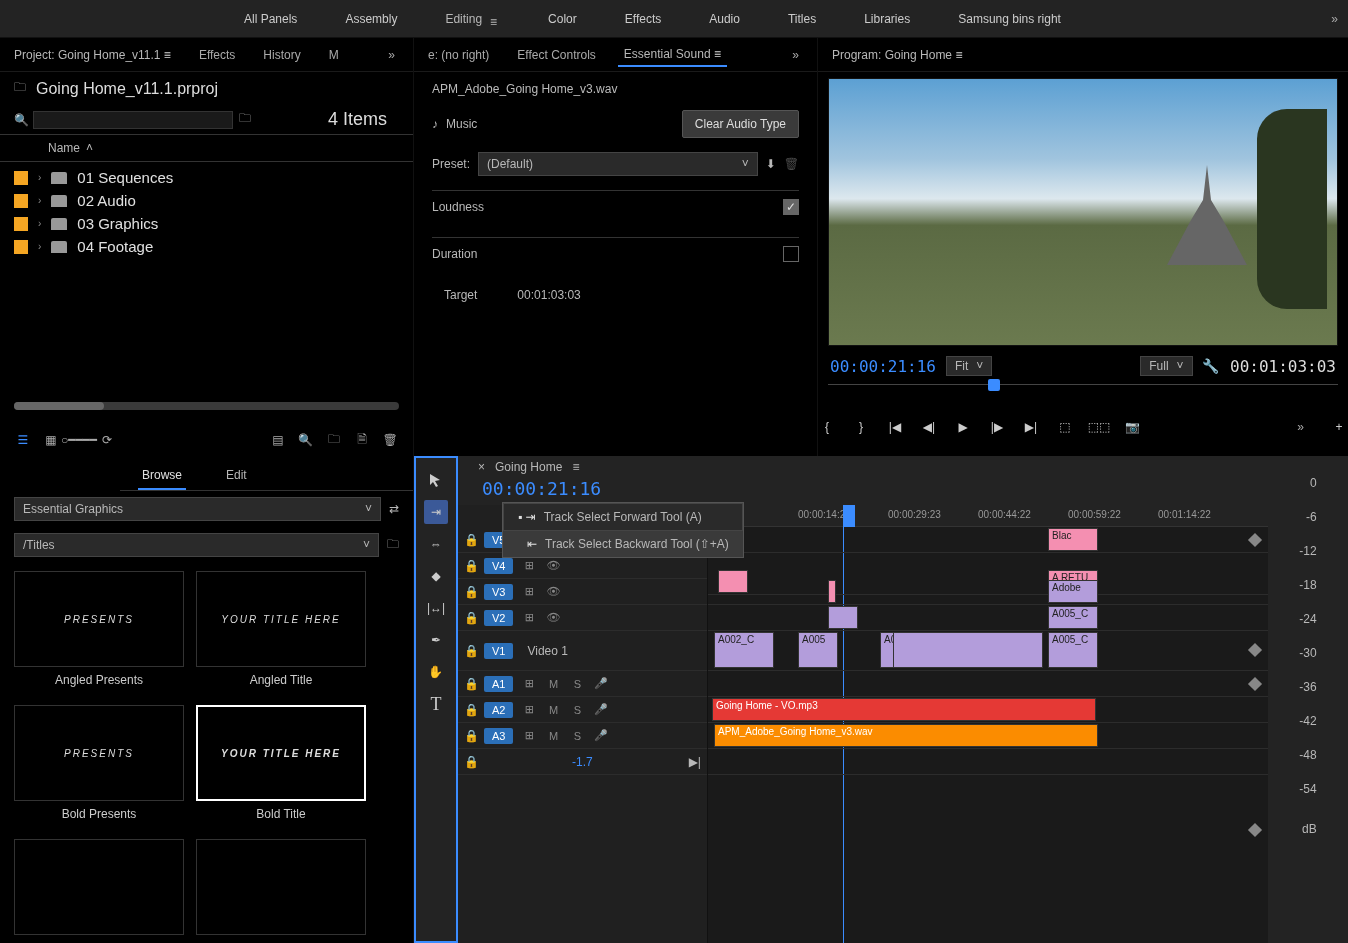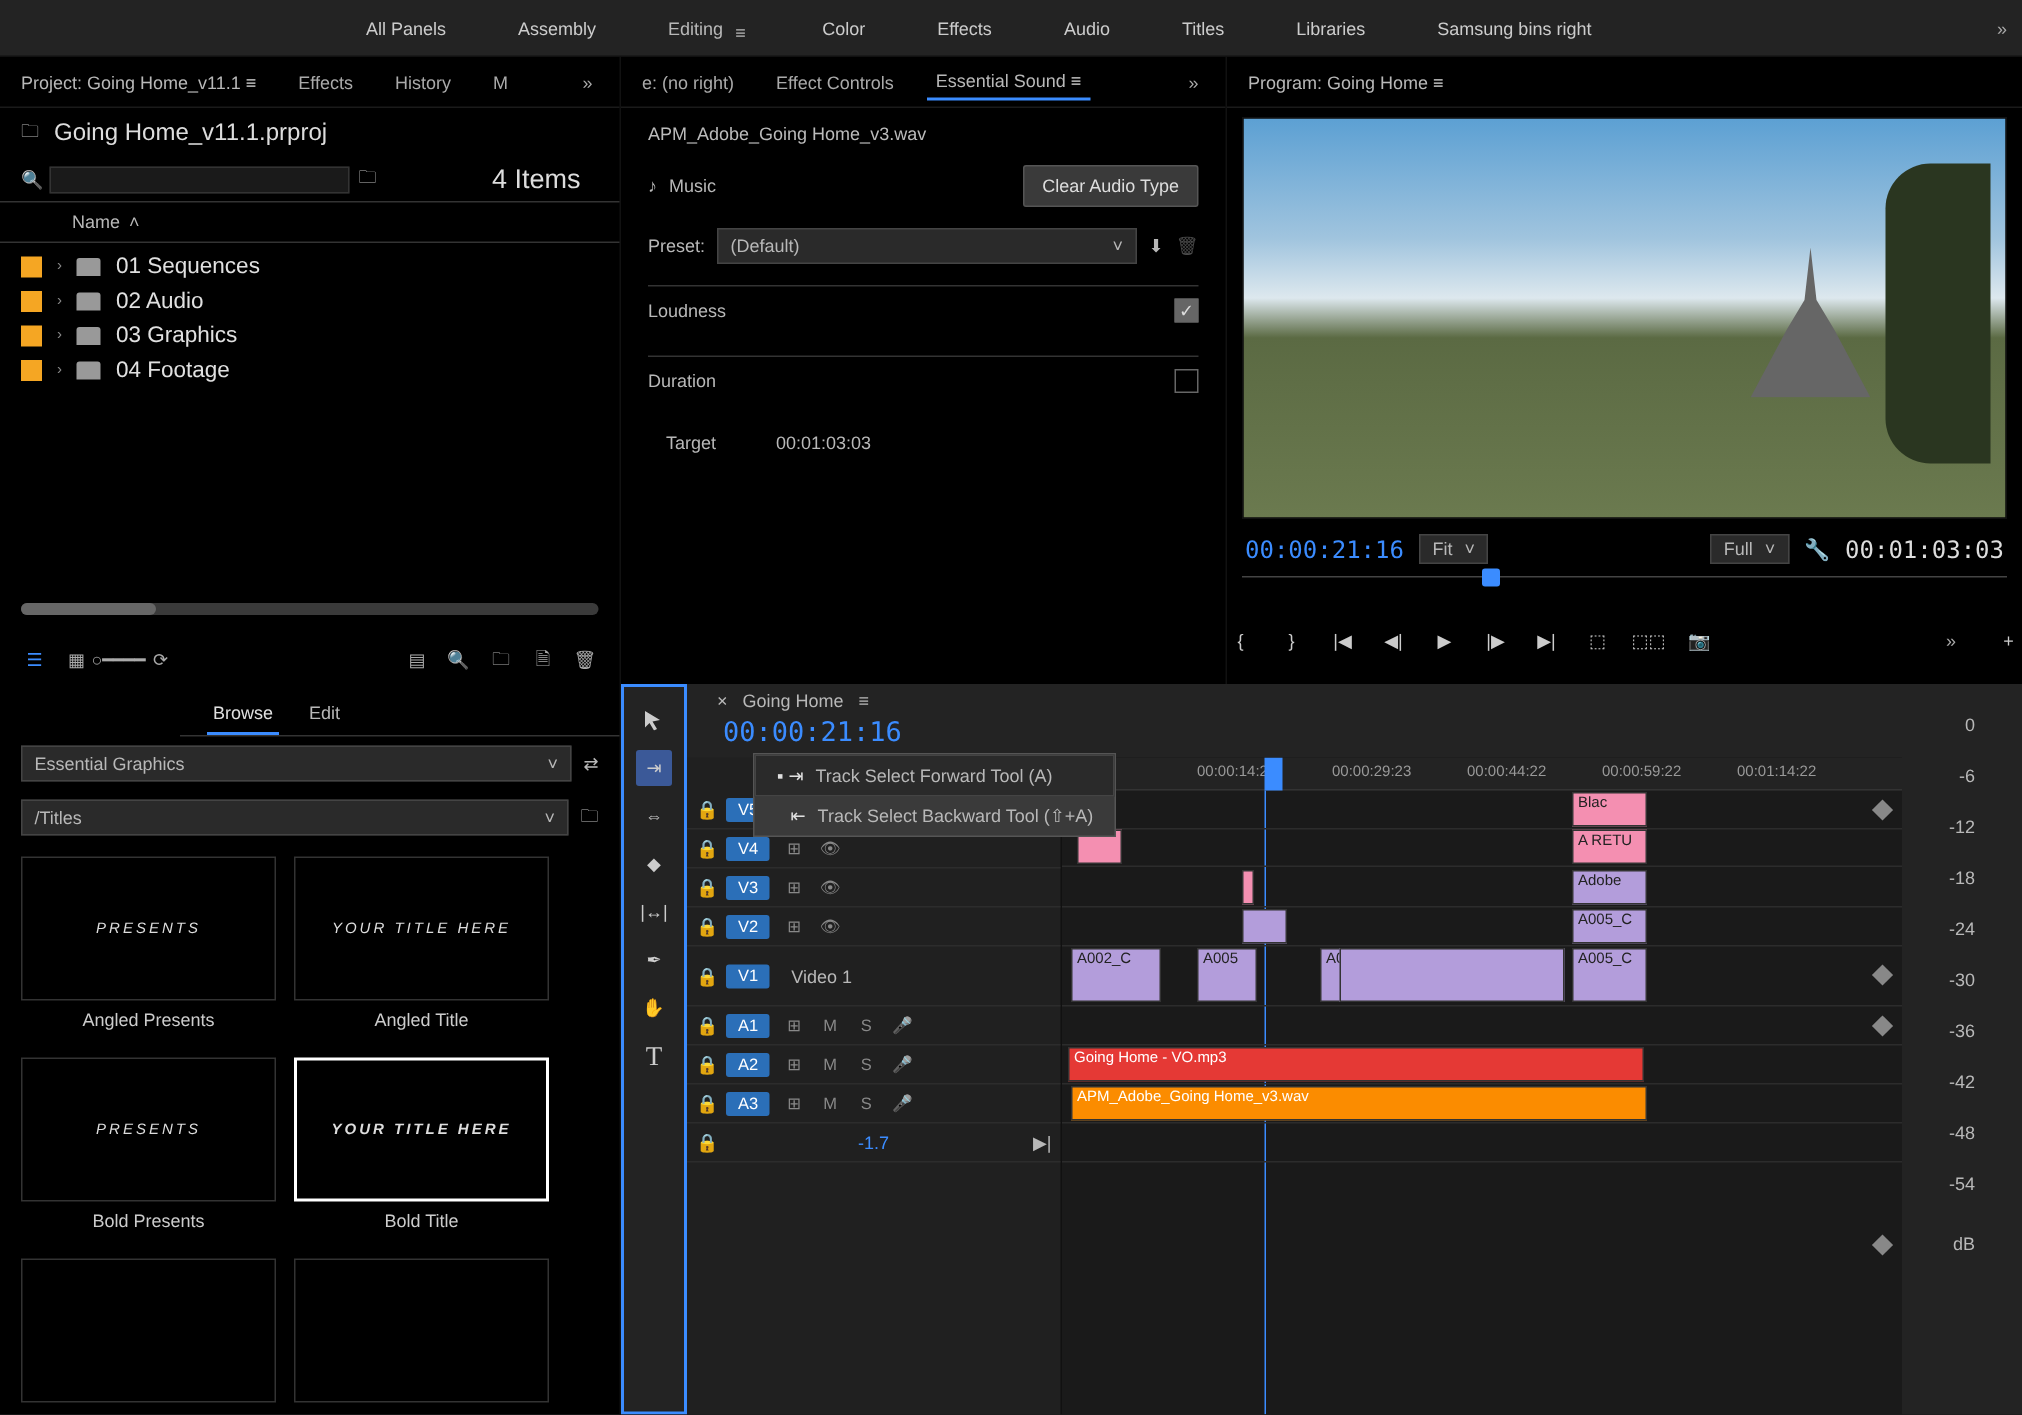--- a/index.html
+++ b/index.html
@@ -62,21 +62,21 @@
   .prog-ctrl { display:flex; align-items:center; padding:4px 12px; gap:10px; }
   .tc { color:#3b8cff; font-size:16px; font-family: monospace; }
   .sel { background:#2a2a2a; border:1px solid #444; padding:2px 8px; display:flex; align-items:center; gap:8px; }
   .ruler { height:24px; margin:4px 10px; border-top:1px solid #444; position:relative; }
   .ruler .ph { position:absolute; left:160px; top:-6px; width:12px; height:12px; background:#3b8cff; border-radius:2px; }
   .transport { display:flex; justify-content:center; align-items:center; gap:16px; padding:6px 0 10px; }
   .tbtn { width:18px; height:18px; color:#ccc; display:flex; align-items:center; justify-content:center; cursor:pointer; }
 
   
   .eg-panel { width:414px; border-right:1px solid #111; }
-  .eg-tabs { display:flex; gap:16px; padding:6px 18px 0; border-bottom:1px solid #333; margin-left:120px; }
+  .eg-tabs { display:flex; gap:36px; padding:6px 18px 0; border-bottom:1px solid #333; margin-left:120px; }
   .eg-tabs .egtab { padding:6px 4px; cursor:pointer; }
   .eg-tabs .egtab.active { color:#e0e0e0; border-bottom:2px solid #3b8cff; }
   .eg-row { display:flex; align-items:center; padding:6px 14px; gap:8px; }
   .eg-sel { flex:1; background:#2a2a2a; border:1px solid #444; padding:4px 8px; display:flex; justify-content:space-between; }
   .thumbs { display:flex; flex-wrap:wrap; gap:12px; padding:8px 14px; overflow-y:auto; }
   .thumb { width:170px; }
   .thumb .tbox { height:96px; background:#000; display:flex; align-items:center; justify-content:center; color:#ddd; font-size:10px; letter-spacing:2px; border:1px solid #333;font-style:italic; }
   .thumb .tlabel { text-align:center; padding:6px 0; color:#ccc; }
 
   
@@ -435,21 +435,21 @@
               <span class="tick" style="left:270px;">00:00:44:22</span>
               <span class="tick" style="left:360px;">00:00:59:22</span>
               <span class="tick" style="left:450px;">00:01:14:22</span>
               <div class="ph" style="left:135px;"></div>
             </div>
             <div style="position:absolute;left:135px;top:22px;bottom:0;width:1px;background:#3b8cff;"></div>
             <div class="lane" style="top:22px;">
                 <div class="diamond" style="top:8px;"></div>
                 <div class="clip pink" style="left:340px;width:50px;">Blac</div>
               </div>
-            <div class="lane" style="top:47px;">
+            <div class="lane" style="top:64px;">
                 <div class="clip pink" style="left:10px;width:30px;"></div>
                 <div class="clip pink" style="left:340px;width:50px;">A RETU</div>
               </div>
             <div class="lane" style="top:74px;">
                 <div class="clip pink" style="left:120px;width:6px;"></div>
                 <div class="clip violet" style="left:340px;width:50px;">Adobe</div>
               </div>
             <div class="lane" style="top:100px;">
                 <div class="clip violet" style="left:120px;width:30px;"></div>
                 <div class="clip violet" style="left:340px;width:50px;">A005_C</div>

